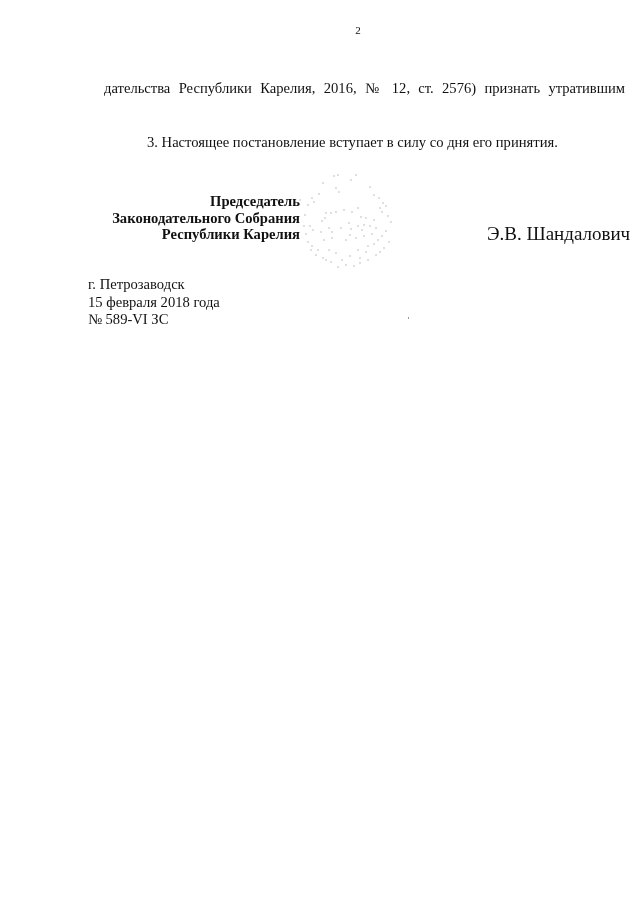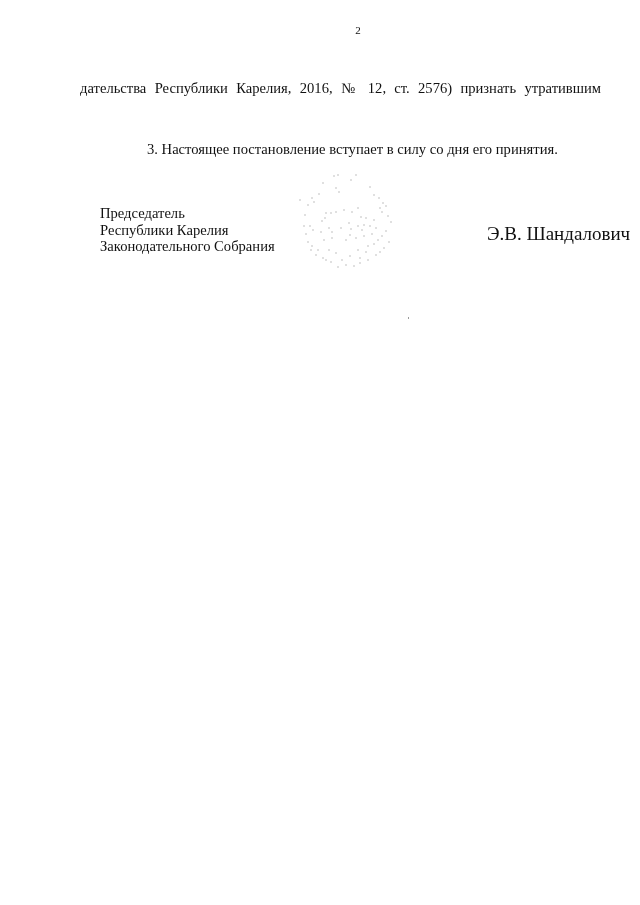--- a/index.html
+++ b/index.html
@@ -25,38 +25,39 @@
     .page-number-wrap {
       position: absolute;
       top: 24px;
       left: 350px;
       width: 16px;
       text-align: center;
       font-size: 11px;
     }
     .body-text {
       position: absolute;
-      left: 80px;
+      left: 104px;
       width: 521px;
       font-size: 14.6px;
       line-height: 16px;
       white-space: nowrap;
     }
     .line1 { top: 80px; text-align: justify; text-align-last: justify; }
     .line2 { top: 104px; }
-    .line3 { top: 141px; left: 147px; width: auto; }
+    .line3 { top: 134px; left: 147px; width: auto; }
 
     .signature-block {
       position: absolute;
       left: 100px;
-      top: 205px;
+      top: 193px;
       width: 200px;
-      text-align: left;
+      text-align: right;
       font-size: 14.6px;
       line-height: 16.5px;
+      font-weight: bold;
     }
     .signature-block div { white-space: nowrap; }
     .signer-name {
       position: absolute;
       left: 487px;
       top: 226px;
       font-size: 19px;
       line-height: 16px;
       white-space: nowrap;
     }
@@ -89,22 +90,22 @@
 
 <div class="page">
 
   <div class="page-number-wrap">2</div>
 
   <div class="body-text line1">дательства Республики Карелия, 2016, № 12, ст. 2576) признать утратившим</div>
   <div class="body-text line3">3. Настоящее постановление вступает в силу со дня его принятия.</div>
 
   <div class="signature-block">
     <div>Председатель</div>
+    <div>Законодательного Собрания</div>
     <div>Республики Карелия</div>
-    <div>Законодательного Собрания</div>
   </div>
 
   <svg class="stamp" viewBox="0 0 100 100" xmlns="http://www.w3.org/2000/svg">
     <g fill="#a8a8a8">
 
       <circle cx="38" cy="6" r="0.7"></circle>
         <circle cx="42" cy="5" r="0.7"></circle>
         <circle cx="55" cy="10" r="0.7"></circle>
       <circle cx="60" cy="5" r="0.7"></circle>
         <circle cx="27" cy="13" r="0.7"></circle>
@@ -186,15 +187,20 @@
         <circle cx="22" cy="80" r="0.7"></circle>
         <circle cx="33" cy="80" r="0.7"></circle>
       <circle cx="40" cy="83" r="0.7"></circle>
         <circle cx="62" cy="80" r="0.7"></circle>
         <circle cx="70" cy="82" r="0.7"></circle>
     </g>
   </svg>
 
   <div class="signer-name">Э.В. Шандалович</div>
 
+  <div class="place-date">
+    <div>г. Петрозаводск</div>
+    <div>15 февраля 2018 года</div>
+    <div>№ 589-VI ЗС</div>
+  </div>
 
   <div class="speck"></div>
 </div>
 
 </body></html>

